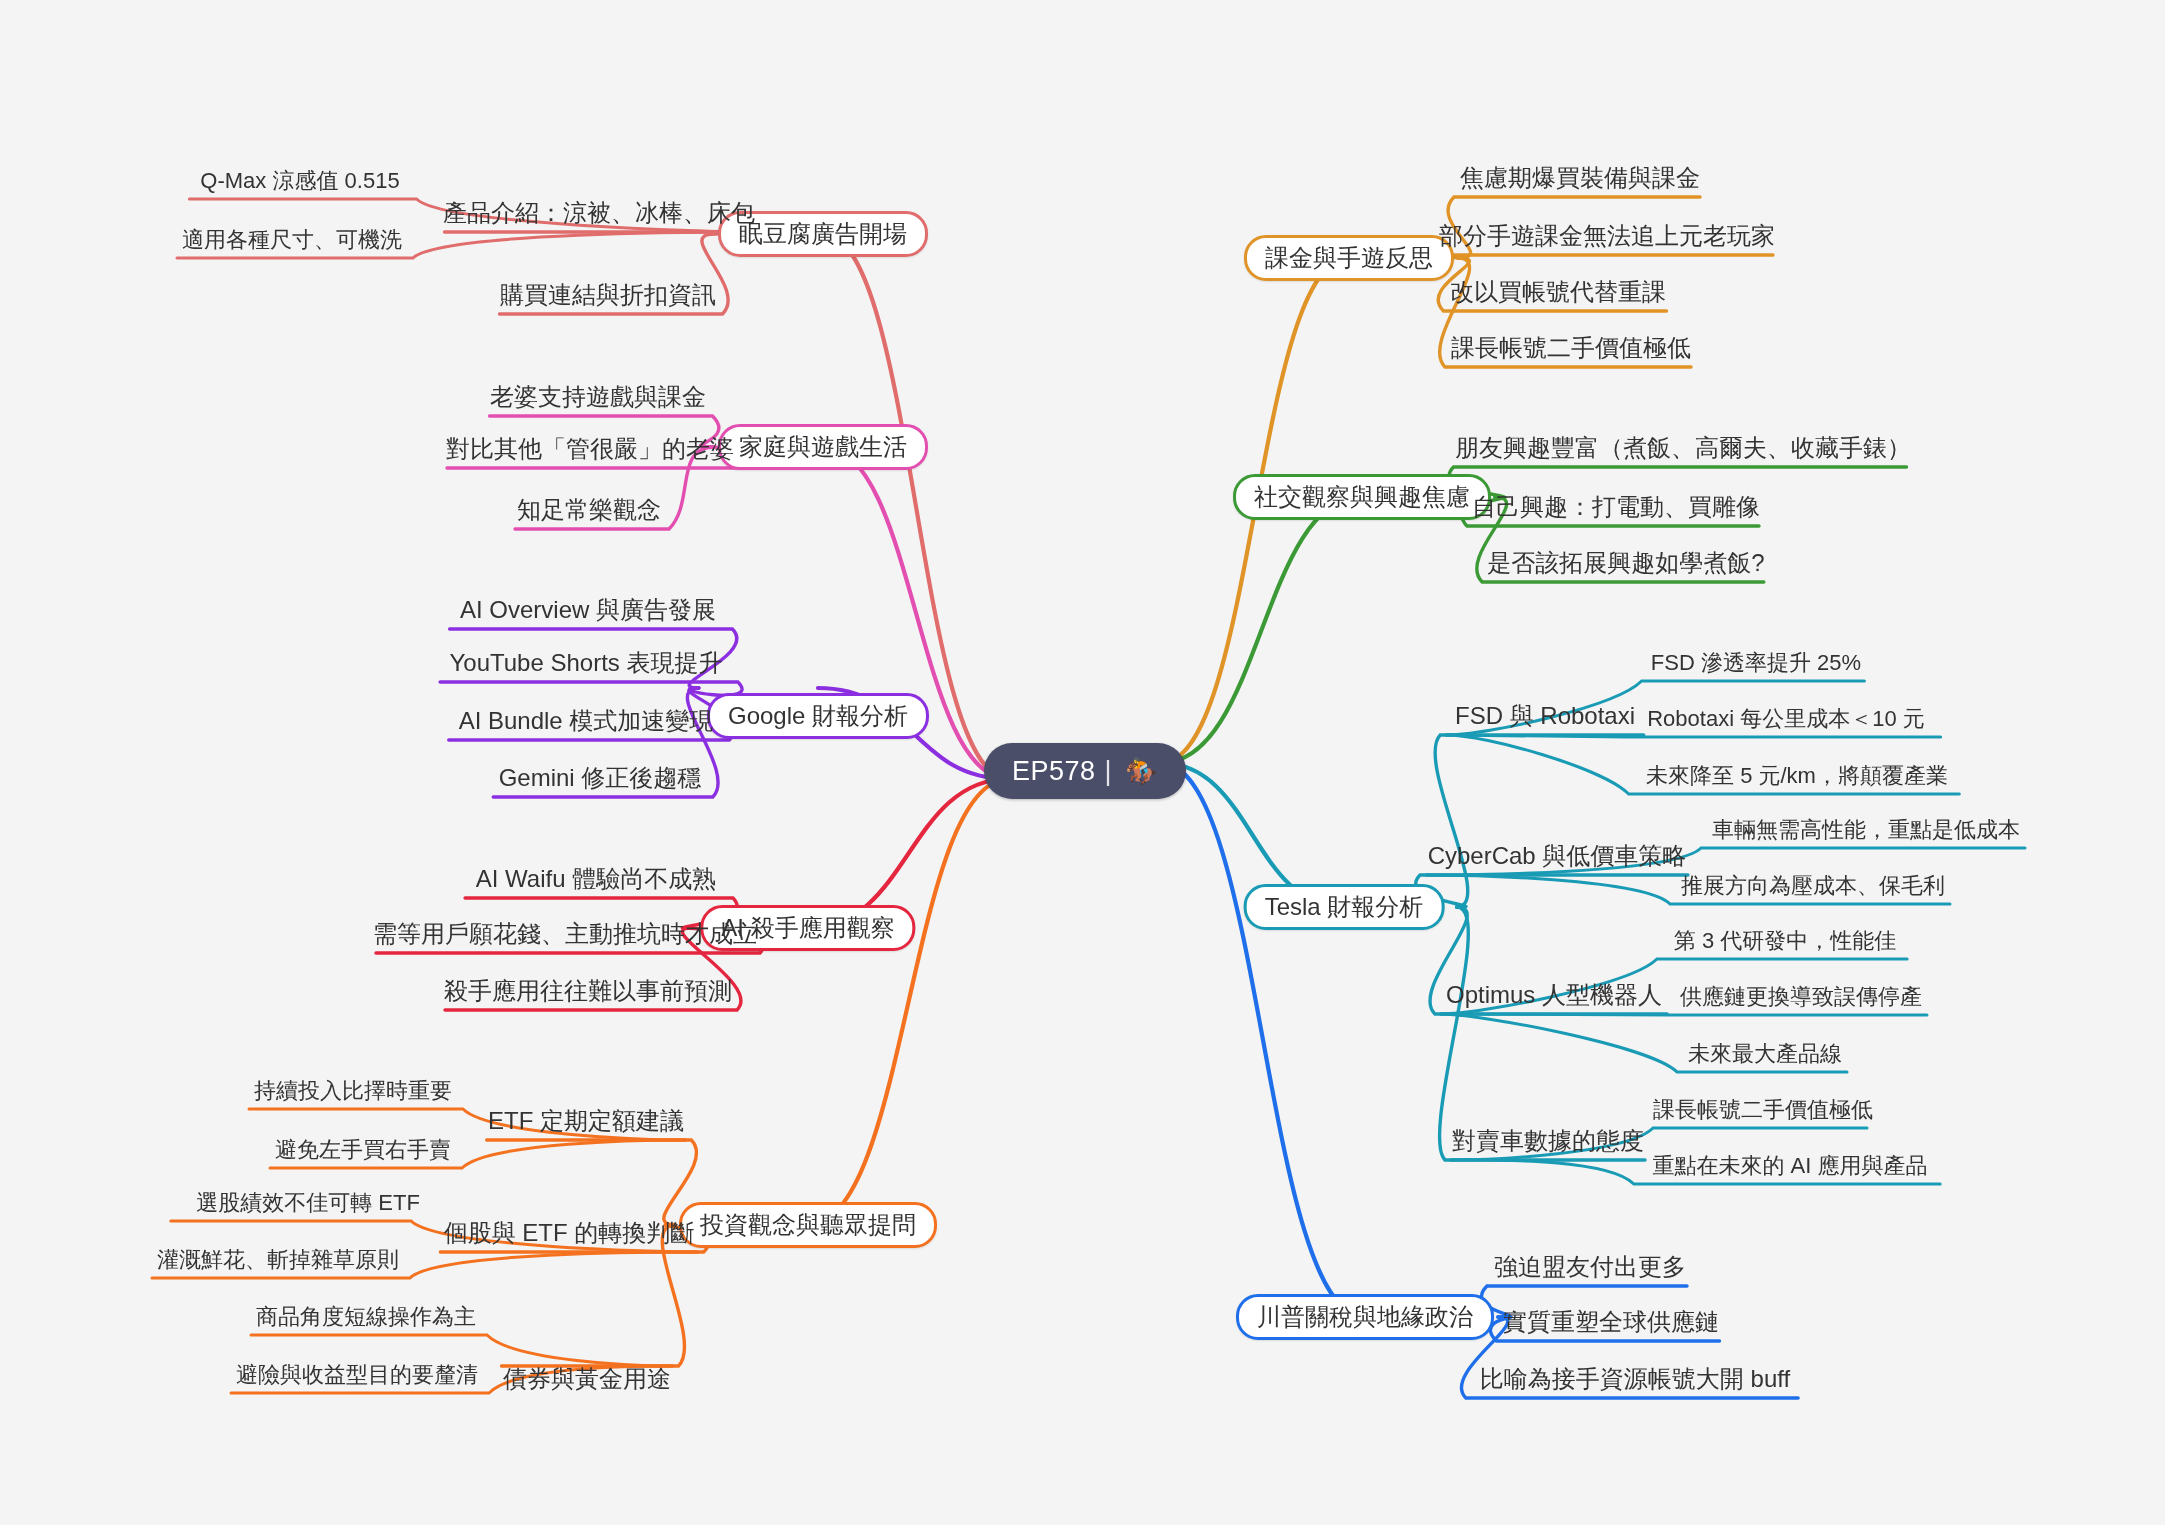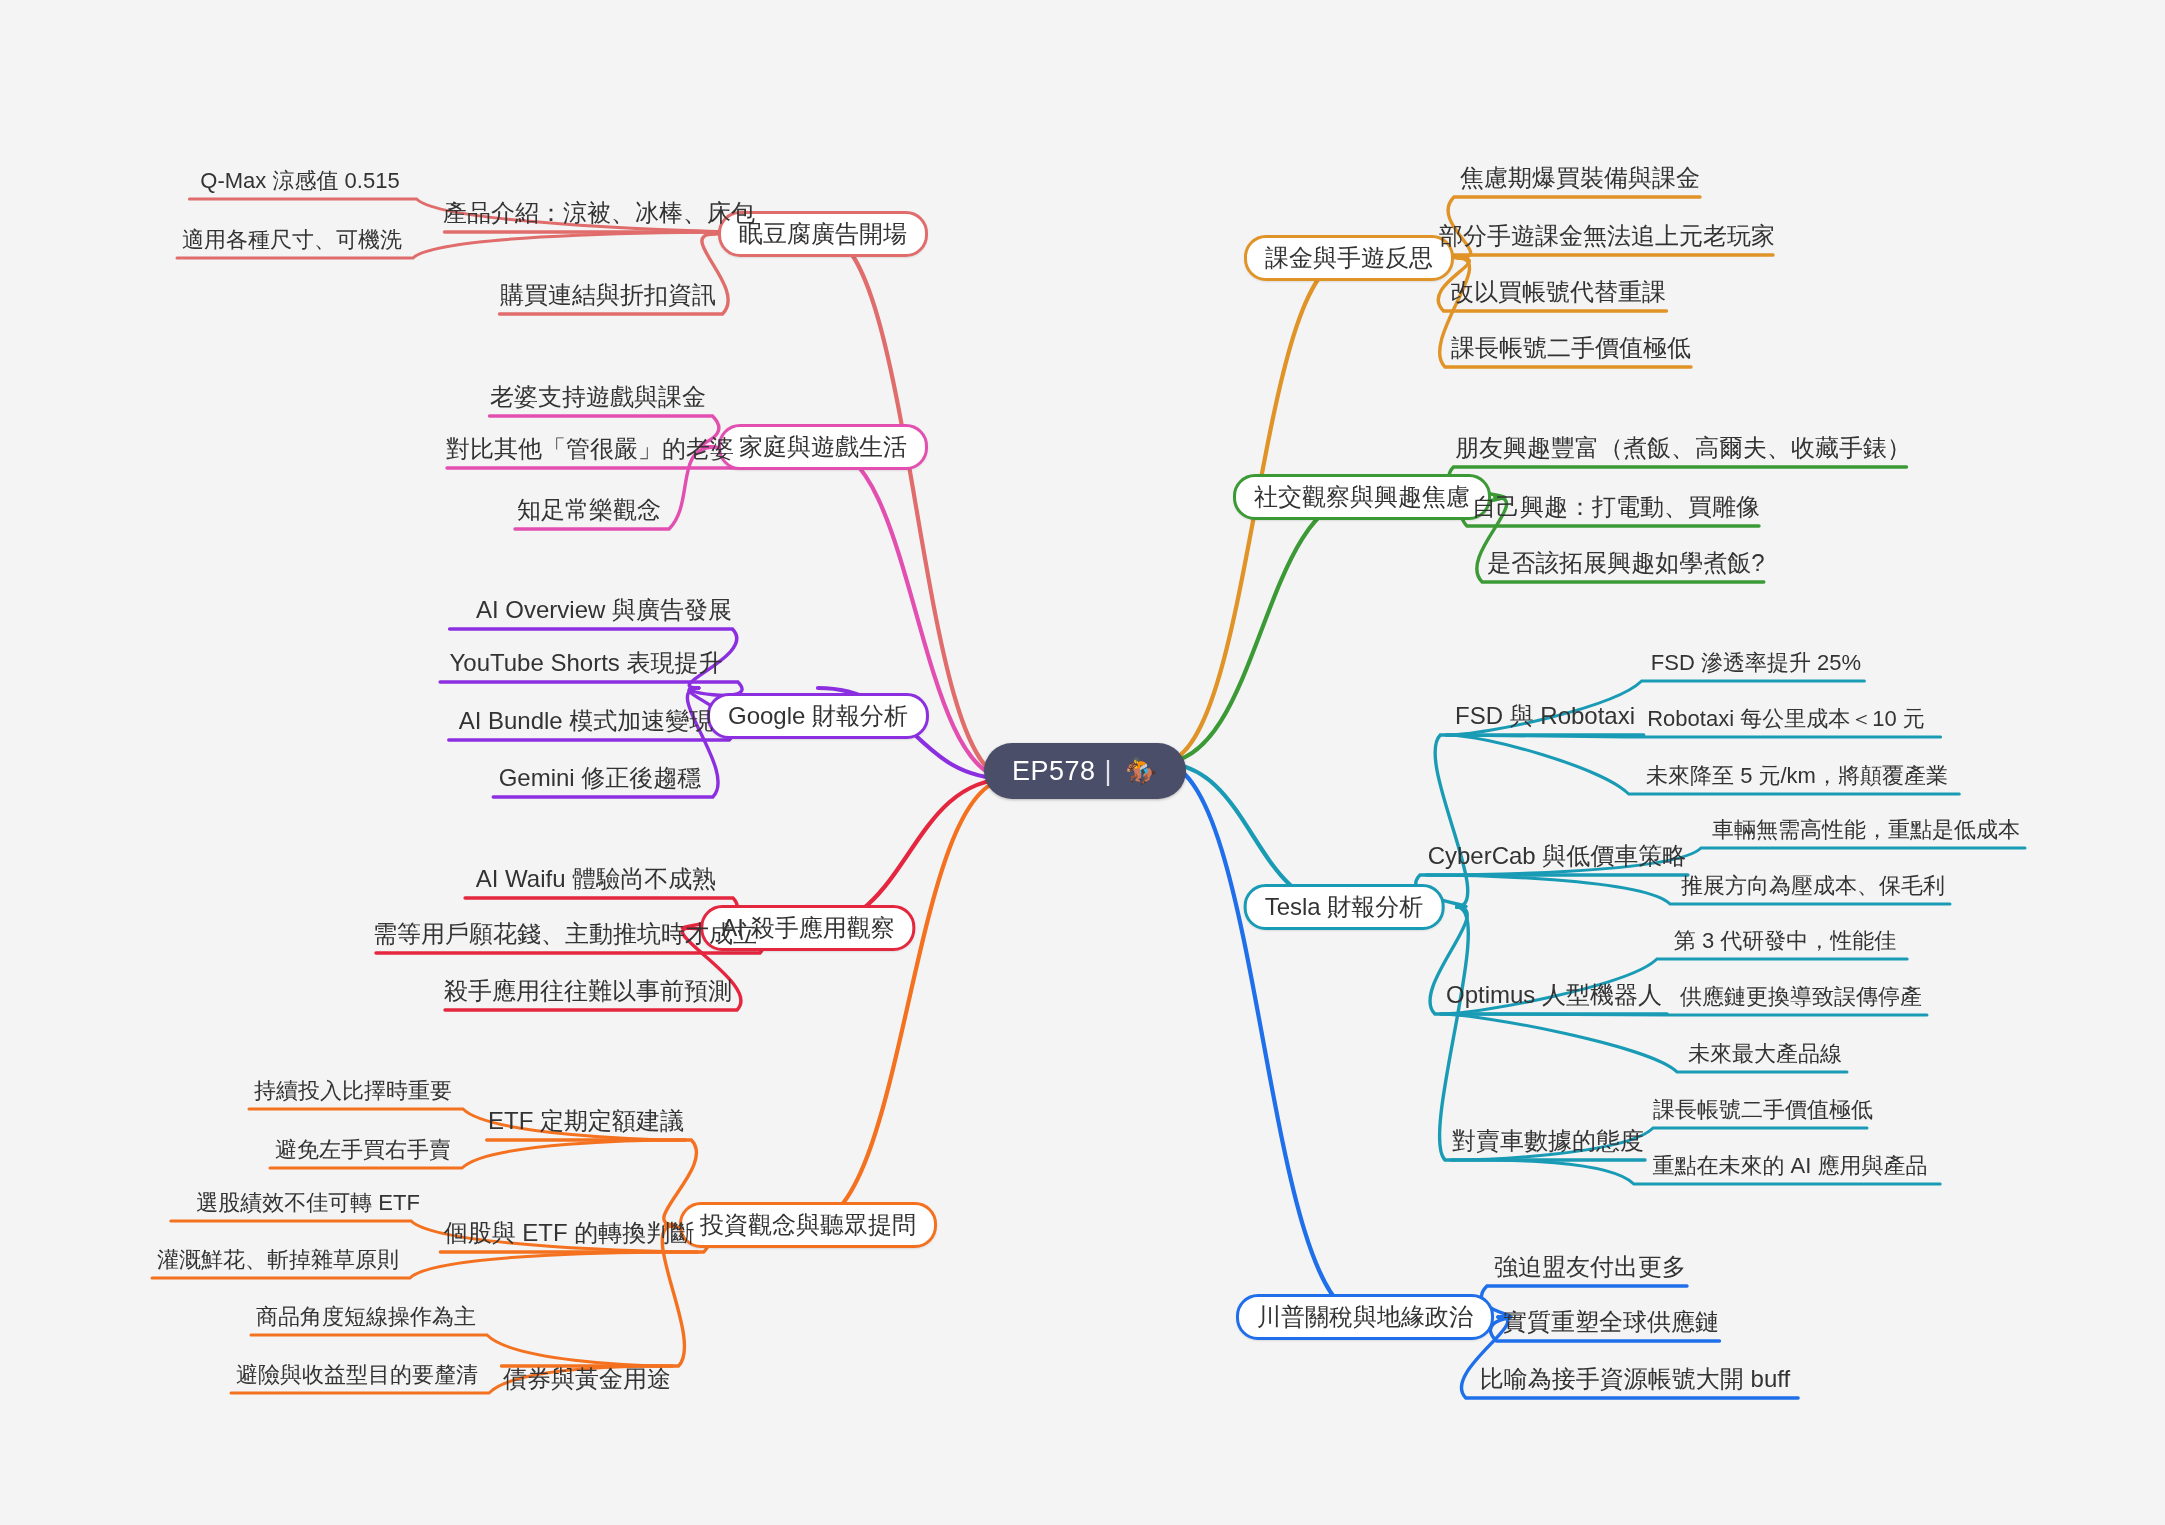--- a/index.html
+++ b/index.html
@@ -145,21 +145,21 @@
       </div>
       <div class="node txt" style="left: 590px; top: 449px;">
         <span>對比其他「管很嚴」的老婆</span>
       </div>
       <div class="node txt" style="left: 589px; top: 510px;">
         <span>知足常樂觀念</span>
       </div>
       <div class="node pill" style="left: 818px; top: 688px; border-color: rgb(139, 47, 224); margin-top: 28px;">
         <span>Google 財報分析</span>
       </div>
-      <div class="node txt" style="left: 588px; top: 610px; margin-left: 16px;">
+      <div class="node txt" style="left: 588px; top: 610px;">
         <span>AI Overview 與廣告發展</span>
       </div>
       <div class="node txt" style="left: 586px; top: 663px;">
         <span>YouTube Shorts 表現提升</span>
       </div>
       <div class="node txt" style="left: 586px; top: 721px;">
         <span>AI Bundle 模式加速變現</span>
       </div>
       <div class="node txt" style="left: 600px; top: 778px;">
         <span>Gemini 修正後趨穩</span>

